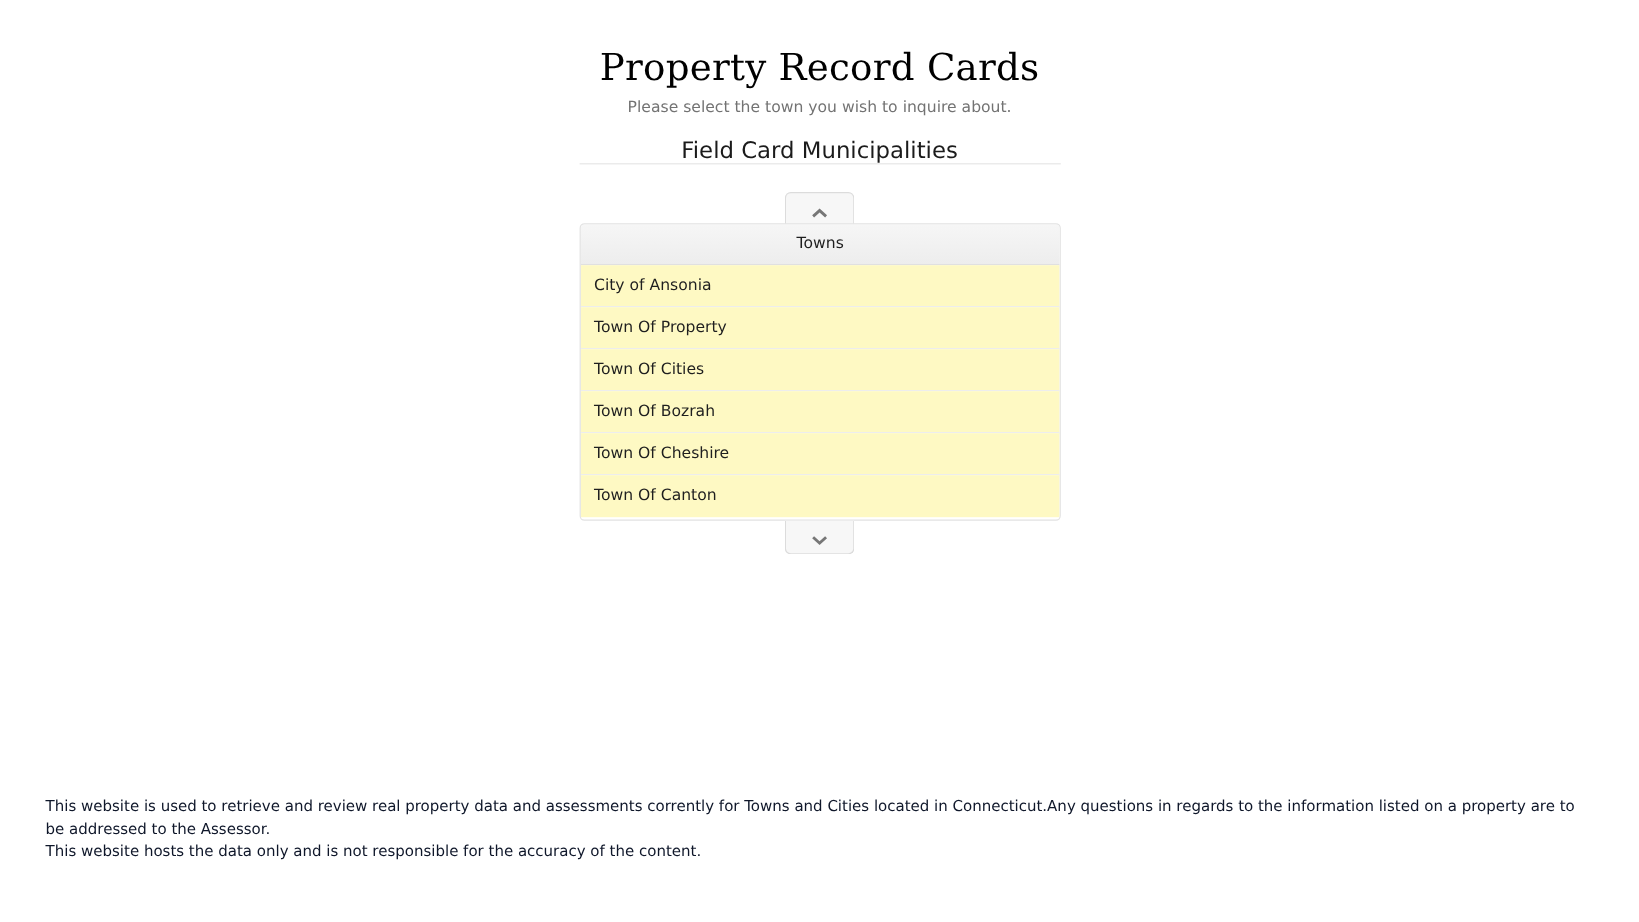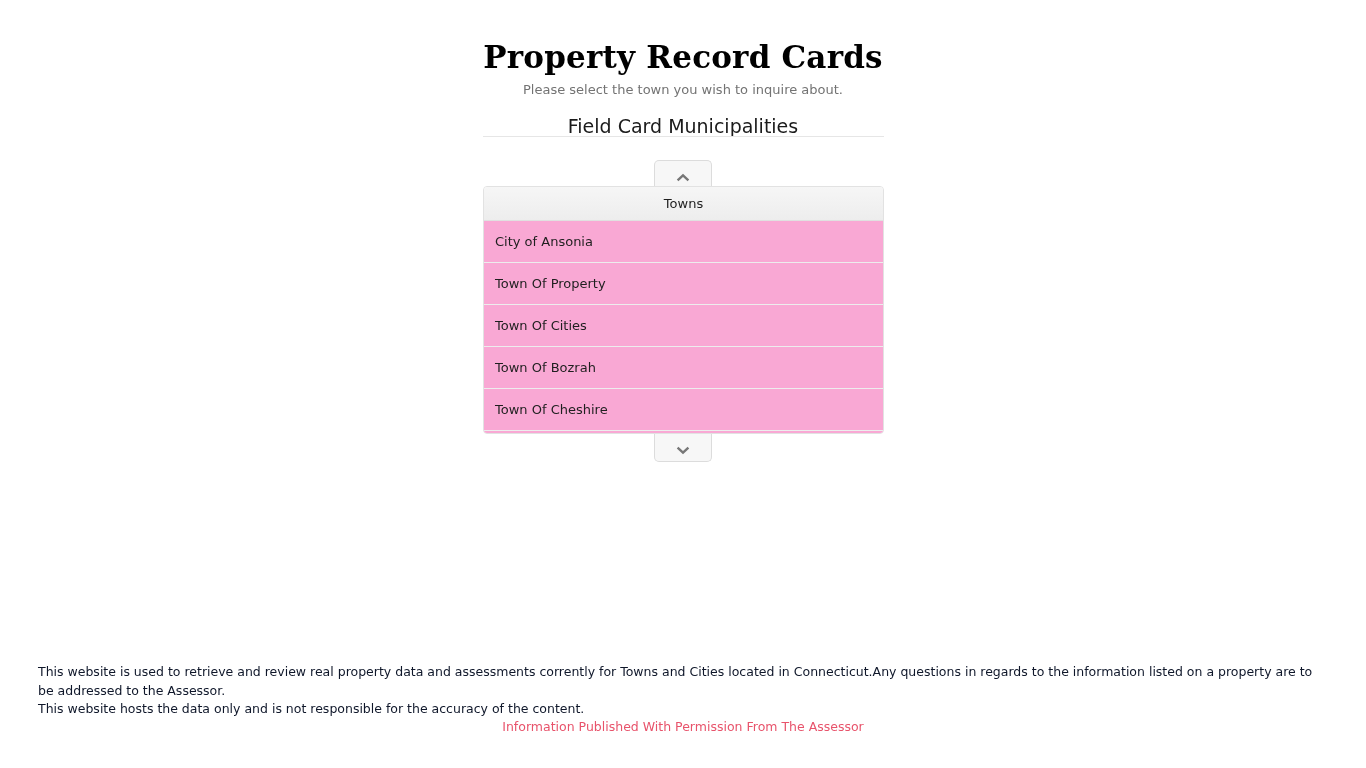--- a/index.html
+++ b/index.html
@@ -28,21 +28,21 @@
     position: absolute;
     left: 0;
     top: 0;
     width: 1366px;
     text-align: center;
   }
   .page-title {
     margin: 0;
     padding-top: 38px;
     font-family: "DejaVu Serif", "Liberation Serif", serif;
-    font-weight: bold;
+    font-weight: normal;
     font-size: 31px;
     line-height: 38px;
     letter-spacing: 0.2px;
     color: #000000;
   }
   .page-subtitle {
     margin: 0;
     padding-top: 5px;
     font-family: "DejaVu Sans", sans-serif;
     font-size: 13px;
@@ -117,29 +117,29 @@
     background: linear-gradient(to bottom, #f6f6f6 0%, #ededed 100%);
     border-bottom: 1px solid #e0e0e0;
     display: flex;
     align-items: center;
     justify-content: center;
     font-size: 13px;
     color: #1f1f1f;
     font-family: "DejaVu Sans", sans-serif;
   }
   .towns-row {
-    height: 42px;
+    height: 35px;
     box-sizing: border-box;
     border-bottom: 1px solid #ededed;
     display: flex;
     align-items: center;
     padding-left: 11px;
     font-size: 13px;
     color: #1f1f1f;
-    background: #f9a8d4;
+    background: #fef9c3;
     cursor: pointer;
     font-family: "DejaVu Sans", sans-serif;
   }
   .towns-row:last-child {
     border-bottom: none;
   }
 
   
   .footer {
     position: absolute;
@@ -202,17 +202,14 @@
         <path d="M7 8.2 L0.8 2.6 L2.4 0.8 L7 5.0 L11.6 0.8 L13.2 2.6 Z" fill="#777777"></path>
       </svg>
     </span>
   </button>
 
   <div class="footer">
     <p class="footer-line">This website is used to retrieve and review real property data and assessments corrently for Towns and Cities located in Connecticut.Any questions in regards to the information listed on a property are to be addressed to the Assessor.</p>
     <p class="footer-line">This website hosts the data only and is not responsible for the accuracy of the content.</p>
   </div>
 
-  <div class="permission-text">
-    <span style="color: rgb(232, 83, 107);">Information Published With Permission From The Assessor</span>
-  </div>
 
 </div>
 
 </body></html>

